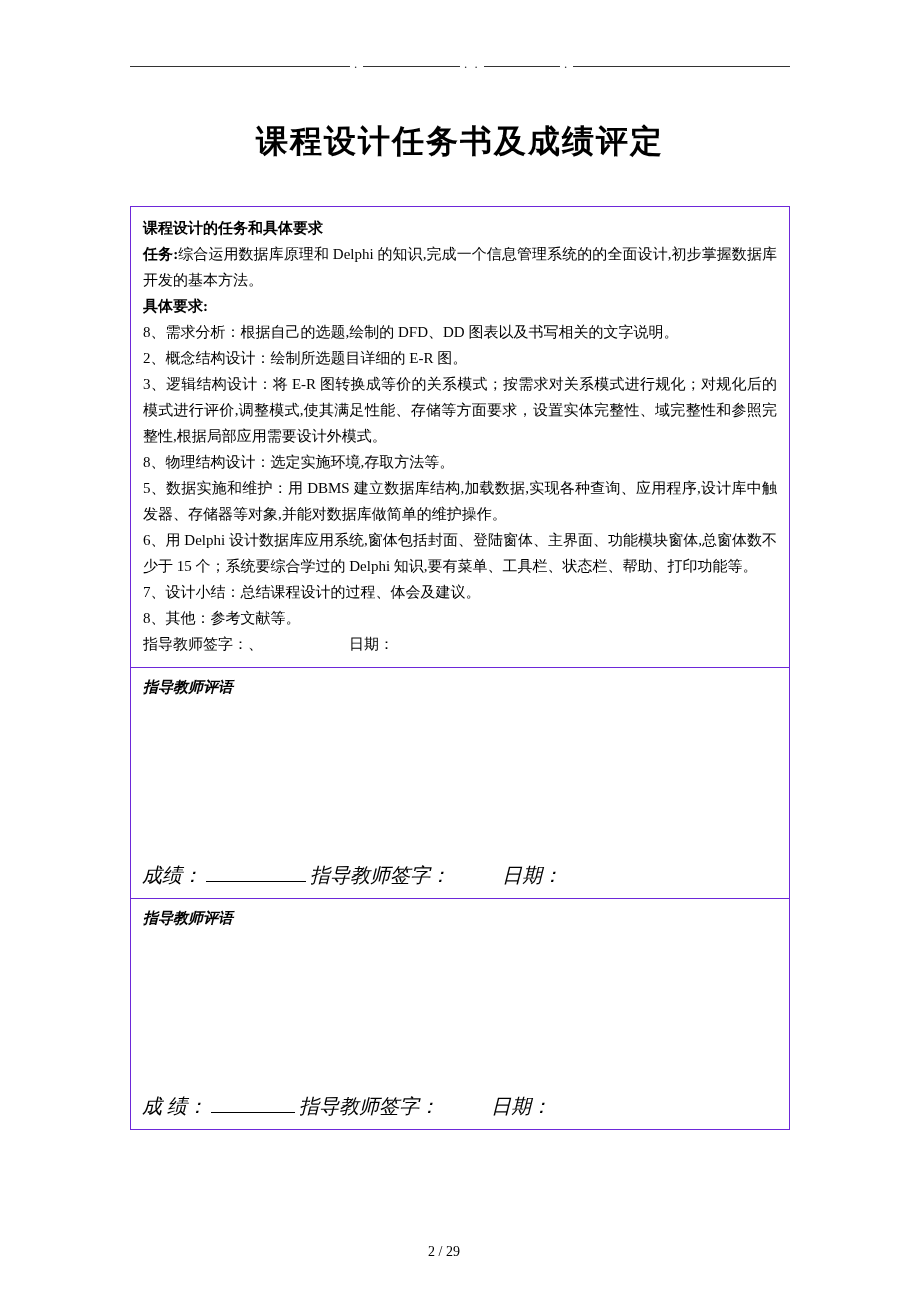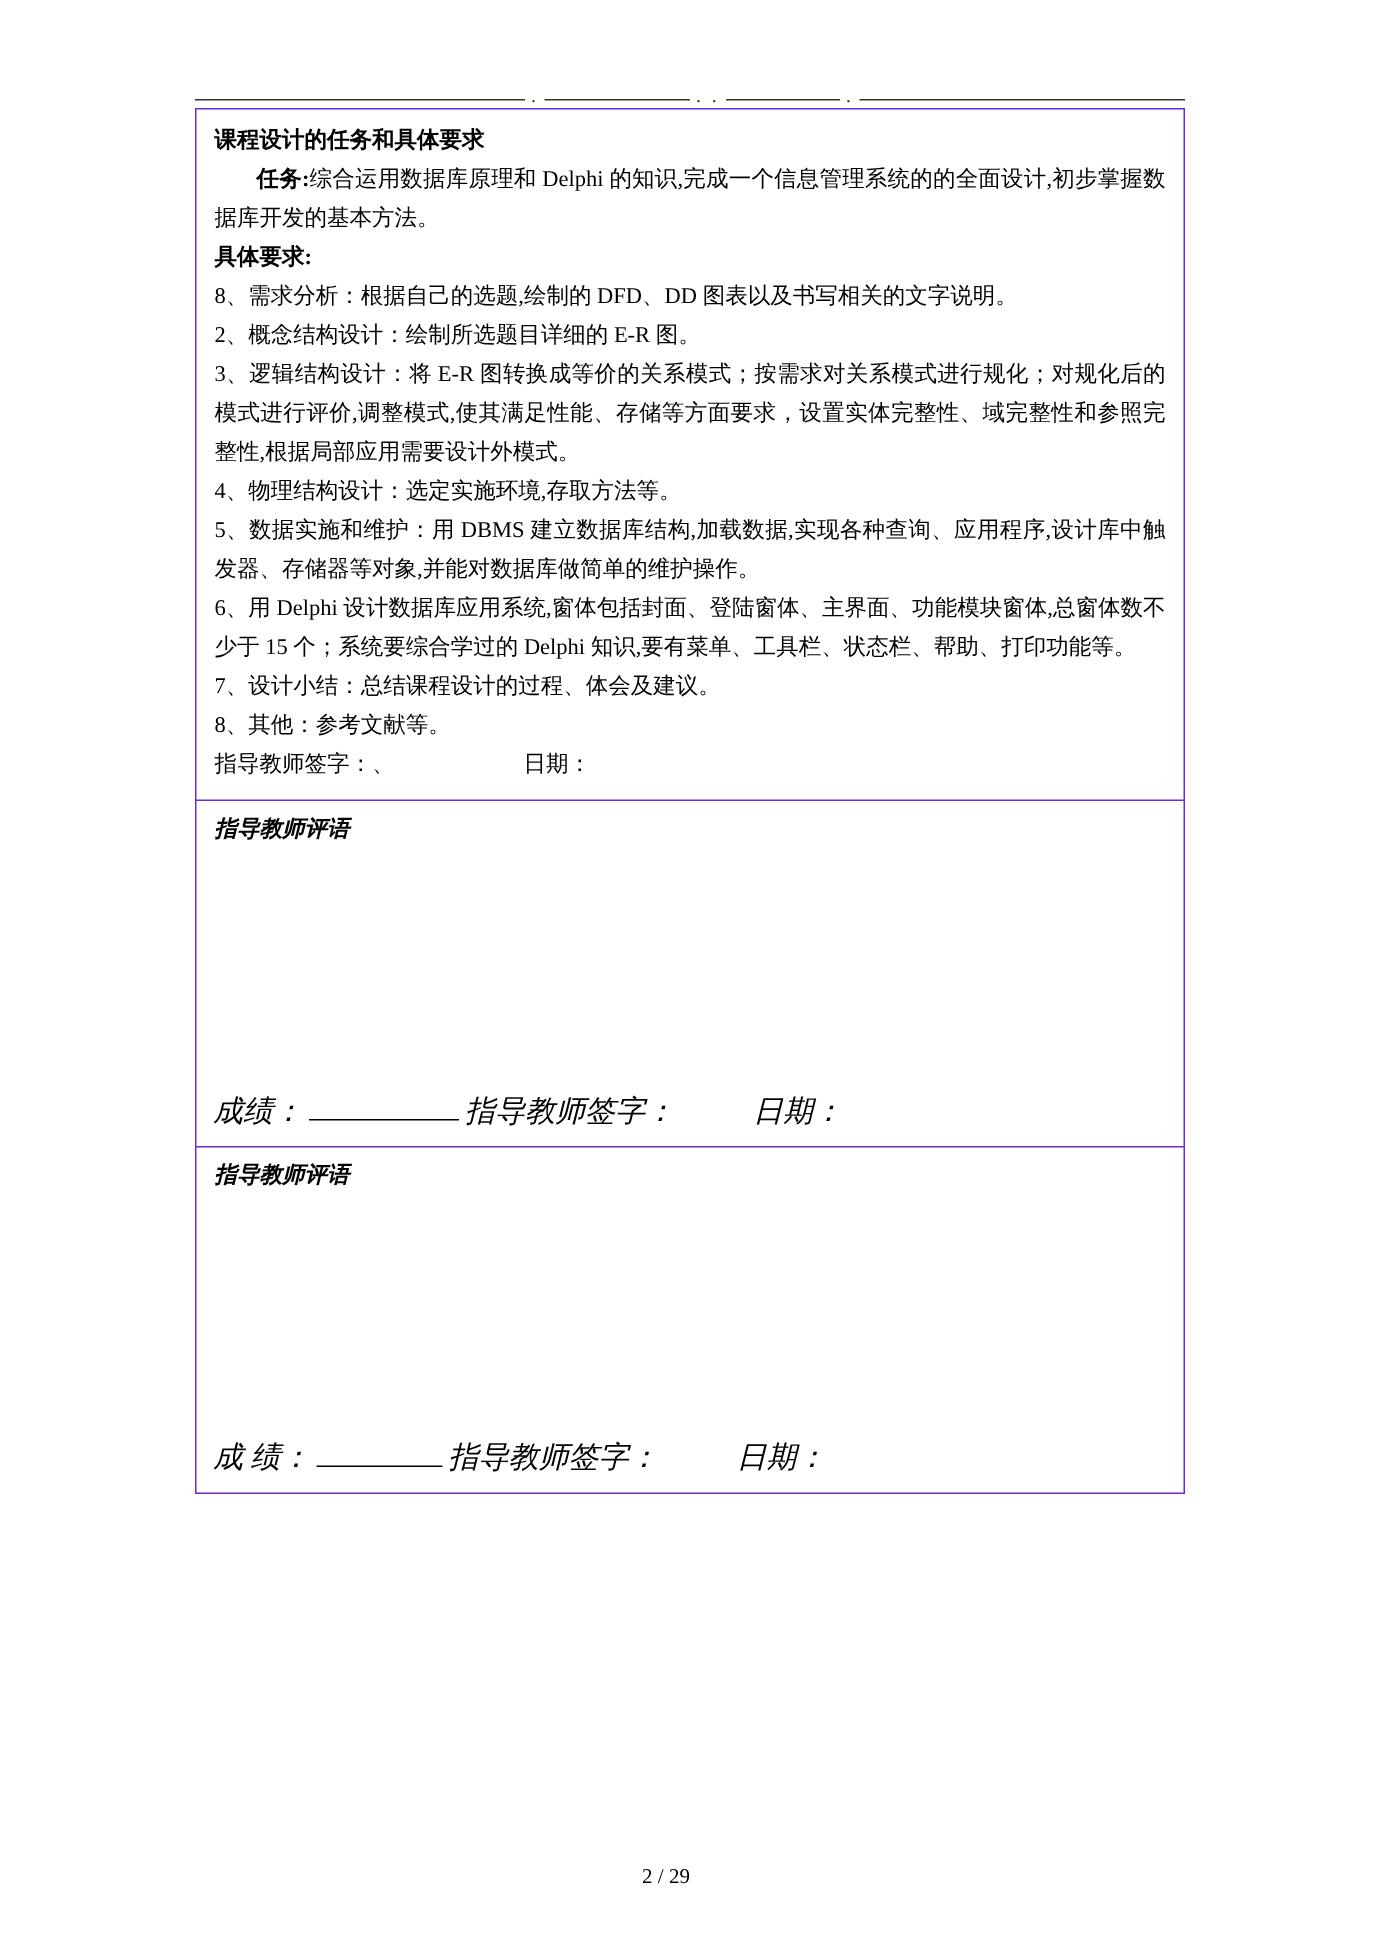--- a/index.html
+++ b/index.html
@@ -59,21 +59,21 @@
     padding:8px 12px 10px 12px;
     font-size:15px;
     line-height:26px;
     vertical-align:top;
     text-align:justify;
     text-justify:inter-ideograph;
   }
   .cell-body p{
     margin:0;
   }
-  .bold{ font-weight:700; font-family:"SimSun","宋体",serif;margin-left:28px; }
+  .bold{ font-weight:700; font-family:"SimSun","宋体",serif; }
   .sig-line{
     margin-top:14px;
   }
   .gap{ display:inline-block; width:52px; }
   .gap-wide{ display:inline-block; width:86px; }
   .underline{
     display:inline-block;
     border-bottom:1px solid #000;
     min-width:100px;
     height:1.0em;
@@ -112,34 +112,35 @@
 <body>
 
 <div class="page">
 
   <div class="top-rule">
     <span class="top-dots d1">.</span>
     <span class="top-dots d2">. .</span>
     <span class="top-dots d3">.</span>
   </div>
 
+  <div class="title">课程设计任务书及成绩评定</div>
 
   <table class="tbl">
     <tbody>
         <tr>
       <td class="cell-body">
         <p class="bold">课程设计的任务和具体要求</p>
         <p>
           <span class="bold">任务:</span><span>综合运用数据库原理和 Delphi 的知识,完成一个信息管理系统的的全面设计,初步掌握数据库开发的基本方法。</span>
         </p>
         <p class="bold">具体要求:</p>
         <p>8、需求分析：根据自己的选题,绘制的 DFD、DD 图表以及书写相关的文字说明。</p>
         <p>2、概念结构设计：绘制所选题目详细的 E-R 图。</p>
         <p>3、逻辑结构设计：将 E-R 图转换成等价的关系模式；按需求对关系模式进行规化；对规化后的模式进行评价,调整模式,使其满足性能、存储等方面要求，设置实体完整性、域完整性和参照完整性,根据局部应用需要设计外模式。</p>
-        <p>4、物理结构设计：选定实施环境,存取方法等。</p>
+        <p>8、物理结构设计：选定实施环境,存取方法等。</p>
         <p>5、数据实施和维护：用 DBMS 建立数据库结构,加载数据,实现各种查询、应用程序,设计库中触发器、存储器等对象,并能对数据库做简单的维护操作。</p>
         <p>6、用 Delphi 设计数据库应用系统,窗体包括封面、登陆窗体、主界面、功能模块窗体,总窗体数不少于 15 个；系统要综合学过的 Delphi 知识,要有菜单、工具栏、状态栏、帮助、打印功能等。</p>
         <p>7、设计小结：总结课程设计的过程、体会及建议。</p>
         <p>8、其他：参考文献等。</p>
         <p class="sig-line">
           <span>指导教师签字：</span><span>、</span><span class="gap-wide"></span><span>日期：</span>
         </p>
       </td>
     </tr>
     <tr>

